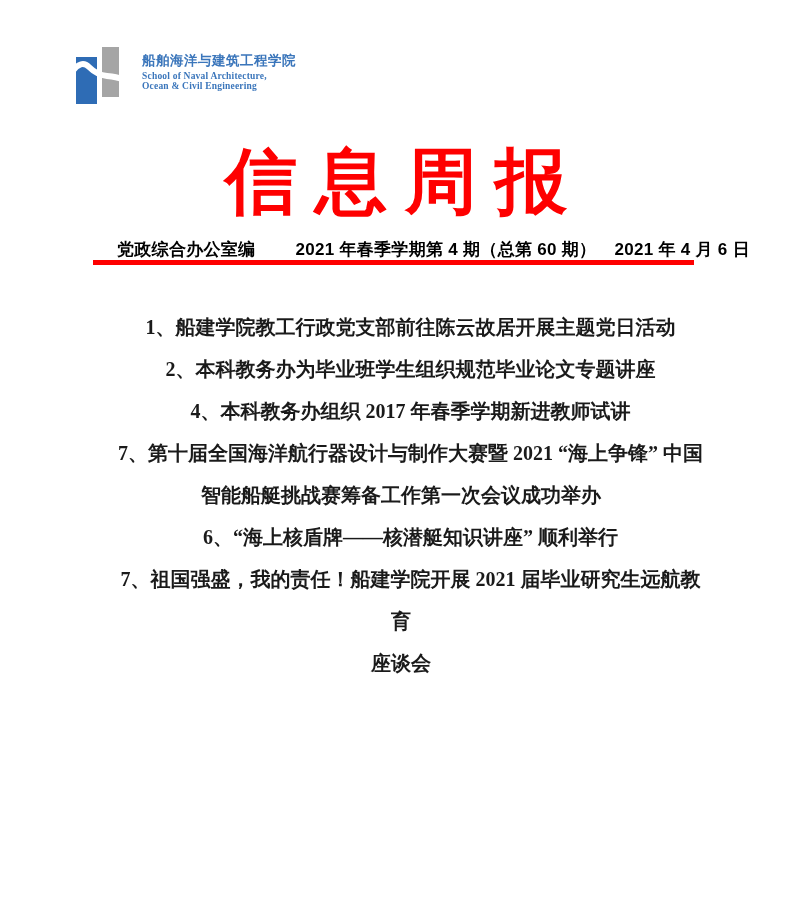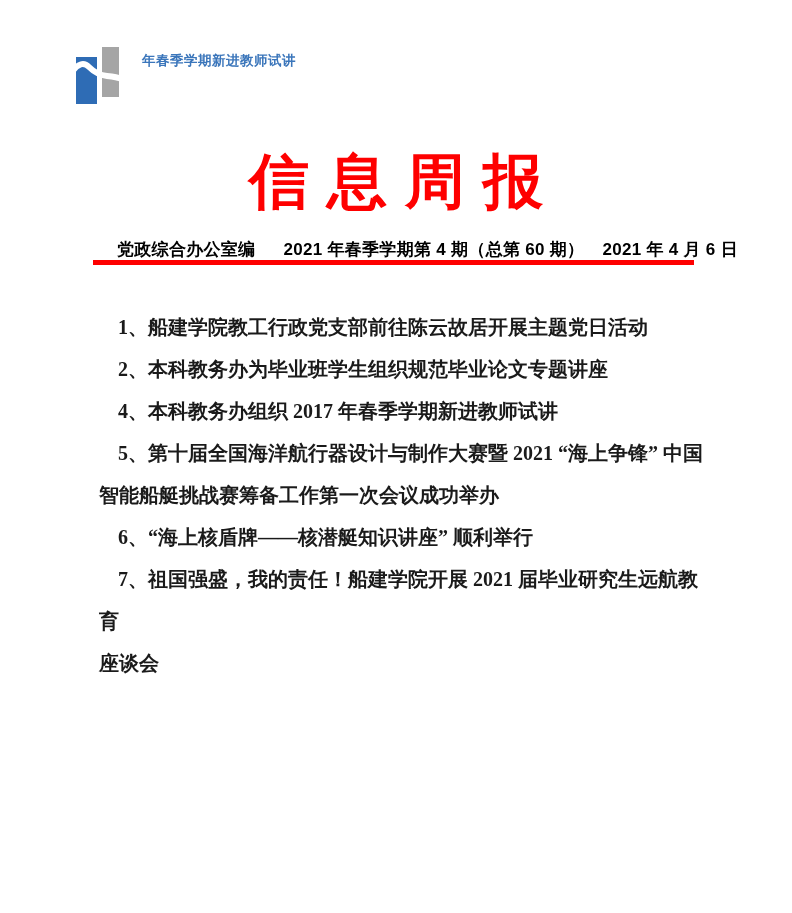--- a/index.html
+++ b/index.html
@@ -55,41 +55,41 @@
 
   
   .newsletter-title {
     position: absolute;
     left: 0;
     top: 138px;
     width: 100%;
     text-align: center;
     font-family: "Liberation Serif", serif;
     font-weight: bold;
-    font-size: 60px;
+    font-size: 72px;
     line-height: 88px;
     color: #fe0000;
     letter-spacing: 18px;
     padding-left: 18px;
     box-sizing: border-box;
     white-space: nowrap;
   }
 
   
   .masthead-meta {
     position: absolute;
     left: 117px;
     top: 238px;
     font-size: 17px;
     font-weight: bold;
     color: #000000;
     white-space: nowrap;
     letter-spacing: 0.3px;
   }
-  .masthead-meta .editor { margin-right: 28px; }
+  .masthead-meta .editor { margin-right: 40px; }
   .masthead-meta .issue  { margin-right: 18px; }
 
   .red-rule {
     position: absolute;
     left: 93px;
     top: 260px;
     width: 601px;
     height: 5px;
     background: #fe0000;
   }
@@ -103,50 +103,55 @@
   }
   .toc-item {
     margin: 0;
     font-family: "Liberation Serif", serif;
     font-weight: 600;
     font-size: 20px;
     line-height: 42px;
     color: #1a1a1a;
     text-indent: 19px;
     white-space: pre-line;
+    text-align: center;
   }
 </style>
 </head>
 <body>
 
 <div class="page">
 
   <div class="logo-group">
     <svg class="logo-mark" viewBox="0 0 55 60" aria-hidden="true">
       <rect x="1" y="11" width="21" height="47" fill="#2e6cb5"></rect>
       <rect x="27" y="1" width="17" height="50" fill="#a5a5a5"></rect>
       <path d="M -4 27 Q 6 13 14 21 T 32 30 T 47 33 T 60 44" fill="none" stroke="#ffffff" stroke-width="6"></path>
     </svg>
     <div class="logo-text">
-      <div class="logo-cn">年春季学期新进教师试讲</div>
+      <div class="logo-cn">船舶海洋与建筑工程学院</div>
+      <div class="logo-en">
+        <div>School of Naval Architecture,</div>
+        <div>Ocean &amp; Civil Engineering</div>
+      </div>
     </div>
   </div>
 
   <div class="newsletter-title">信息周报</div>
 
   <div class="masthead-meta">
     <span class="editor">党政综合办公室编</span><span class="issue">2021 年春季学期第 4 期（总第 60 期）</span><span class="date">2021 年 4 月 6 日</span>
   </div>
 
   <div class="red-rule"></div>
 
   <div class="toc-list">
     <p class="toc-item">1、船建学院教工行政党支部前往陈云故居开展主题党日活动</p>
     <p class="toc-item">2、本科教务办为毕业班学生组织规范毕业论文专题讲座</p>
     <p class="toc-item">4、本科教务办组织 2017 年春季学期新进教师试讲</p>
-    <p class="toc-item">5、第十届全国海洋航行器设计与制作大赛暨 2021 “海上争锋” 中国
+    <p class="toc-item">7、第十届全国海洋航行器设计与制作大赛暨 2021 “海上争锋” 中国
 智能船艇挑战赛筹备工作第一次会议成功举办</p>
     <p class="toc-item">6、“海上核盾牌——核潜艇知识讲座” 顺利举行</p>
     <p class="toc-item">7、祖国强盛，我的责任！船建学院开展 2021 届毕业研究生远航教育
 座谈会</p>
   </div>
 
 </div>
 
 </body></html>

